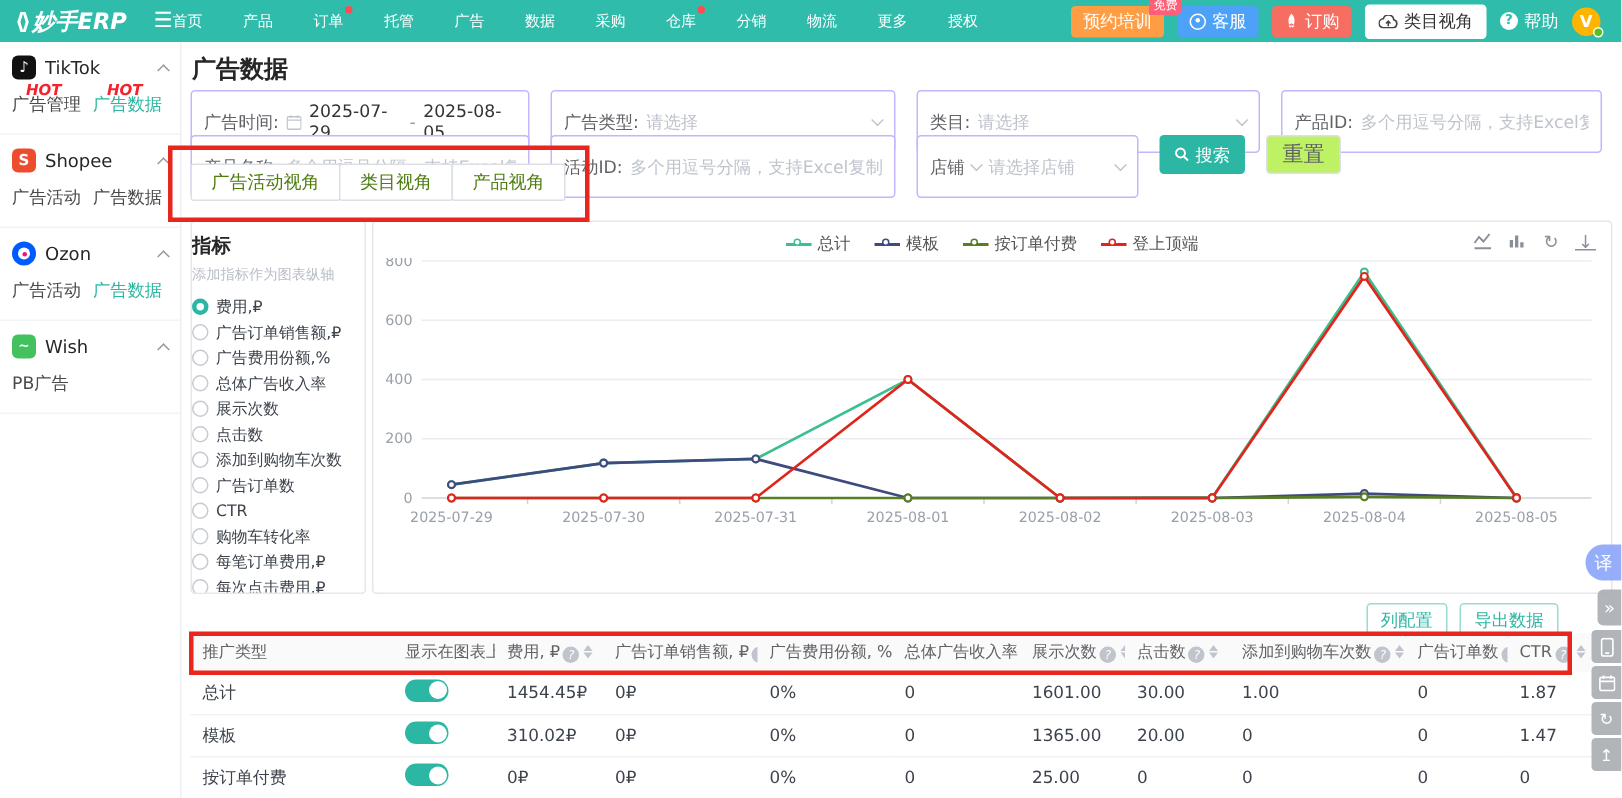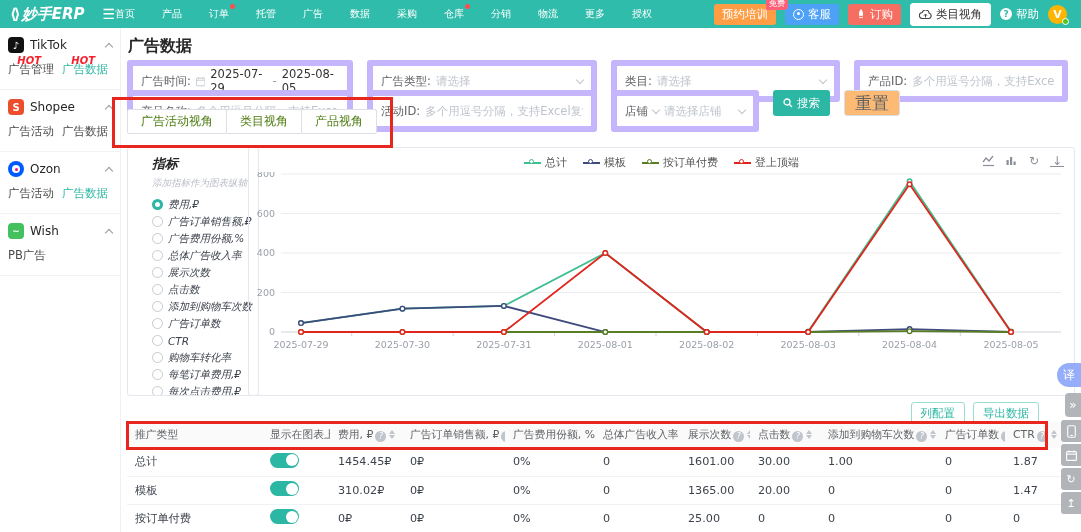--- a/index.html
+++ b/index.html
@@ -56,45 +56,45 @@
   .ic-ozon:before { content:""; position:absolute; inset:4px; background:#fff; border-radius:50%; }
   .ic-ozon:after { content:""; position:absolute; inset:6.5px; background:#f1117e; border-radius:50%; }
   .ic-wish { background:#43c15e; font-size:9px; }
 
   
   .main { position:absolute; left:121px; top:28px; right:0; bottom:0; background:#fff; }
   .page-title { position:absolute; left:7px; top:8px; font-size:16px; font-weight:bold; color:#262626; }
 
   .frow { position:absolute; left:6px; right:13px; display:flex; gap:14px; }
   .frow1 { top:32px; } .frow2 { top:62px; }
-  .fbox { height:42px; border:6px solid #c4b5fd; border-radius:3px; background:#fff;
+  .fbox { height:42px; border:1px solid #c4b5fd; border-radius:3px; background:#fff;
           display:flex; align-items:center; gap:5px; padding:0 8px; font-size:11.5px; overflow:hidden; }
   .fbox .flabel { color:#606266; white-space:nowrap; }
   .fbox input { border:none; outline:none; flex:1; min-width:0; font-size:11.5px; color:#333;
                 font-family:inherit; background:transparent; }
   .fbox input::placeholder { color:#bfc4cc; }
   .fval { color:#333; }
   .fph { color:#bfc4cc; flex:1; white-space:nowrap; overflow:hidden; }
   .caret-dn { width:6px; height:6px; border-right:1.3px solid #c0c4cc; border-bottom:1.3px solid #c0c4cc;
               transform:rotate(45deg); margin-top:-3px; flex:0 0 6px; }
   .w1{width:226px;} .w2{width:230px;} .w3{width:229px;} .w4{flex:1;}
   .w5{width:224px;} .w6{width:148px;}
   .btn-search { height:26px; background:#2bb7a3; color:#fff; border-radius:3px; padding:0 10px;
                 display:flex; align-items:center; gap:4px; font-size:11.5px; cursor:pointer; white-space:nowrap; }
-  .btn-reset { height:26px; background:#fdba74; border:1px solid #dcdfe6; color:#606266; border-radius:3px;
-               padding:0 10px; display:flex; align-items:center; font-size:17px; cursor:pointer; white-space:nowrap; }
+  .btn-reset { height:26px; background:#bef264; border:1px solid #dcdfe6; color:#606266; border-radius:3px;
+               padding:0 10px; display:flex; align-items:center; font-size:14px; cursor:pointer; white-space:nowrap; }
 
   .tabs { position:absolute; left:6px; top:81px; display:flex; }
   .tab { height:25px; line-height:23px; padding:0 13px; font-size:12px; background:#fff;
          border:1px solid #dcdfe6; color:#4d7c0f; margin-right:-1px; cursor:pointer; border-radius:2px; }
   .tab.active { background:#2bb7a3; border-color:#2bb7a3; color:#fff; z-index:2; position:relative; }
 
   
-  .metrics { position:absolute; left:6px; top:119px; width:132px; height:249px; border:1px solid #e4e7ed;
-             border-radius:3px; padding:7px 24px; overflow:hidden;font-style:italic; }
+  .metrics { position:absolute; left:6px; top:119px; width:117px; height:249px; border:1px solid #e4e7ed;
+             border-radius:3px; padding:7px 0; overflow:hidden; }
   .m-title { font-size:13px; font-weight:bold; color:#262626; }
   .m-sub { font-size:9.5px; color:#b9bec7; margin:4px 0 6px 0; white-space:nowrap; }
   .opt { display:flex; align-items:center; gap:5px; height:17px; cursor:pointer; }
   .radio { width:11px; height:11px; border:1px solid #c6cad1; border-radius:50%; background:#fff; flex:0 0 11px; }
   .opt.sel .radio { border:3.2px solid #2bb7a3; }
   .opt-label { font-size:10.5px; color:#3d434c; white-space:nowrap; }
 
   
   .chartp { position:absolute; left:127px; top:119px; width:827px; height:249px; border:1px solid #e4e7ed; border-radius:3px; }
   .legend { position:absolute; top:7px; left:0; right:0; display:flex; justify-content:center; gap:16px;

